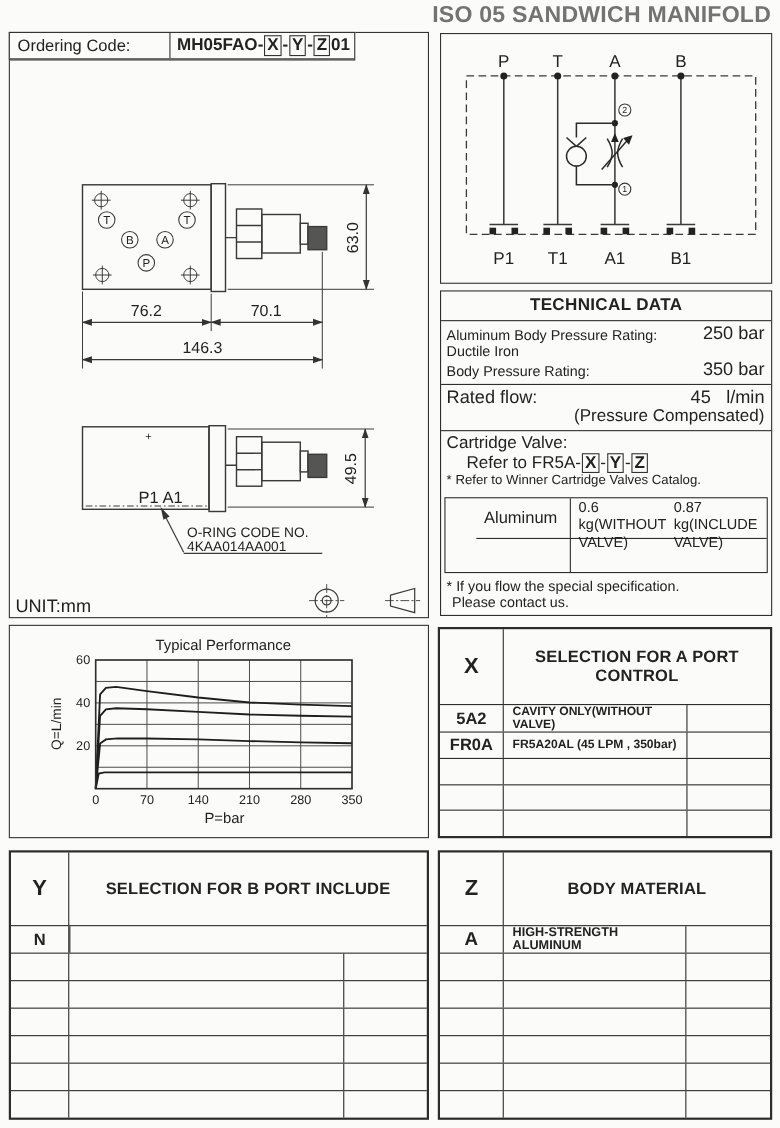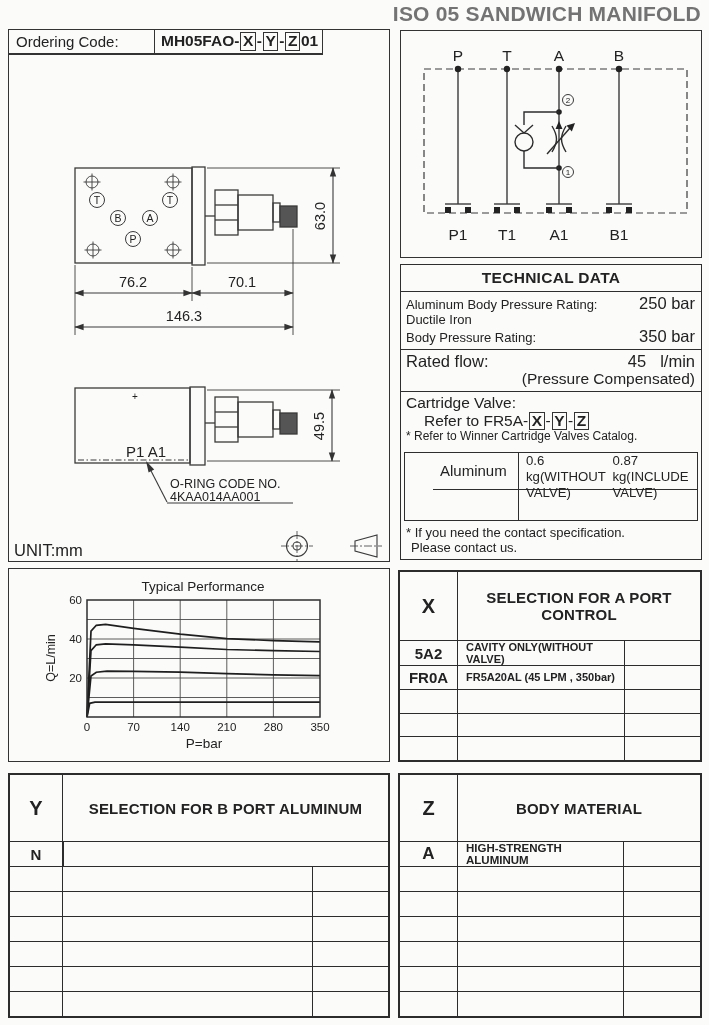--- a/index.html
+++ b/index.html
@@ -292,21 +292,21 @@
         <div><span class="v">0.6</span><span>kg(WITHOUT VALVE)</span></div>
         <div><span class="v">0.87</span><span>kg(INCLUDE VALVE)</span></div>
       </div>
     </div>
     <div class="wr wr2">
       <div class="m"></div>
         <div class="w"></div>
     </div>
   </div>
   <div class="note">
-    <div>* If you need the contact specification.</div>
+    <div>* If you flow the special specification.</div>
     <div style="padding-left:5px;">Please contact us.</div>
   </div>
 </div>
 
 <div class="panel" style="left:8px;top:568px;width:382px;height:194px;"></div>
 <svg id="perf-svg" style="position:absolute;left:8px;top:568px;" width="382" height="194" viewBox="0 0 382 194">
   <g id="chart-grid">
       <line x1="79" y1="129.5" x2="312" y2="129.5" stroke="#4a4a4a" stroke-width="0.9"></line>
       <line x1="79" y1="110" x2="312" y2="110" stroke="#4a4a4a" stroke-width="0.9"></line>
       <line x1="79" y1="90.5" x2="312" y2="90.5" stroke="#4a4a4a" stroke-width="0.9"></line>
@@ -368,21 +368,21 @@
   <div class="row">
       <div class="c1"></div>
       <div class="c2"></div>
       <div class="c3"></div>
     </div>
 </div>
 
 <div class="sel" id="ytable">
   <div class="hdr">
     <div class="c1">Y</div>
-    <div class="c2">SELECTION FOR B PORT ALUMINUM</div>
+    <div class="c2">SELECTION FOR B PORT INCLUDE</div>
   </div>
   <div class="row">
       <div class="c1">N</div>
       <div class="c3"></div>
     </div>
   <div class="row">
       <div class="c1"></div>
       <div class="c2"></div>
       <div class="c3"></div>
     </div>

